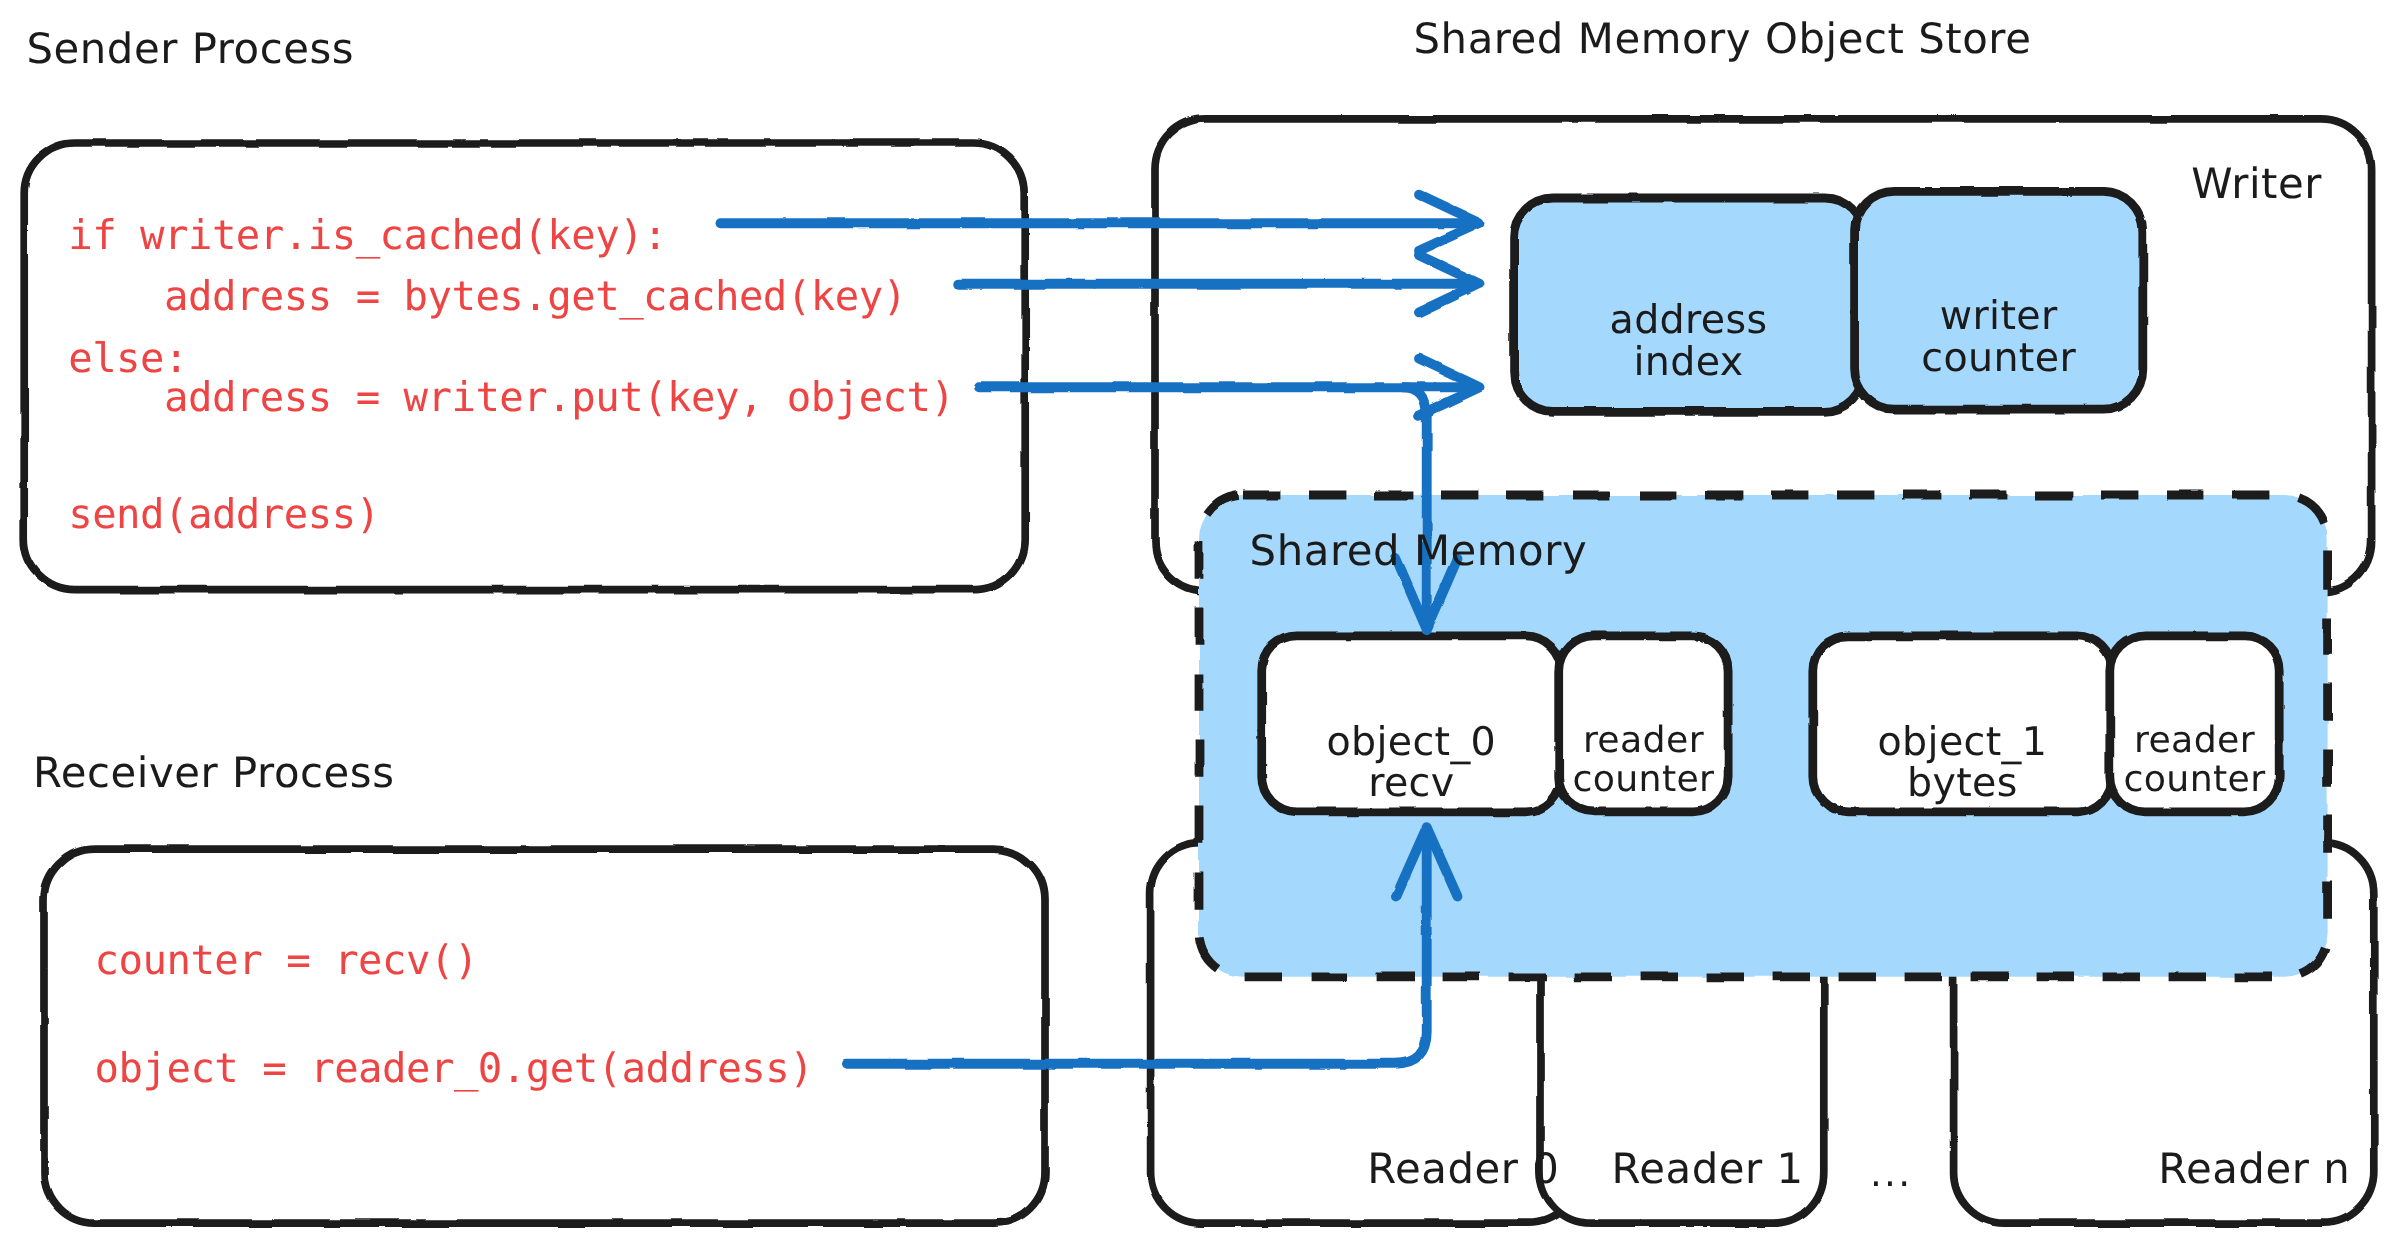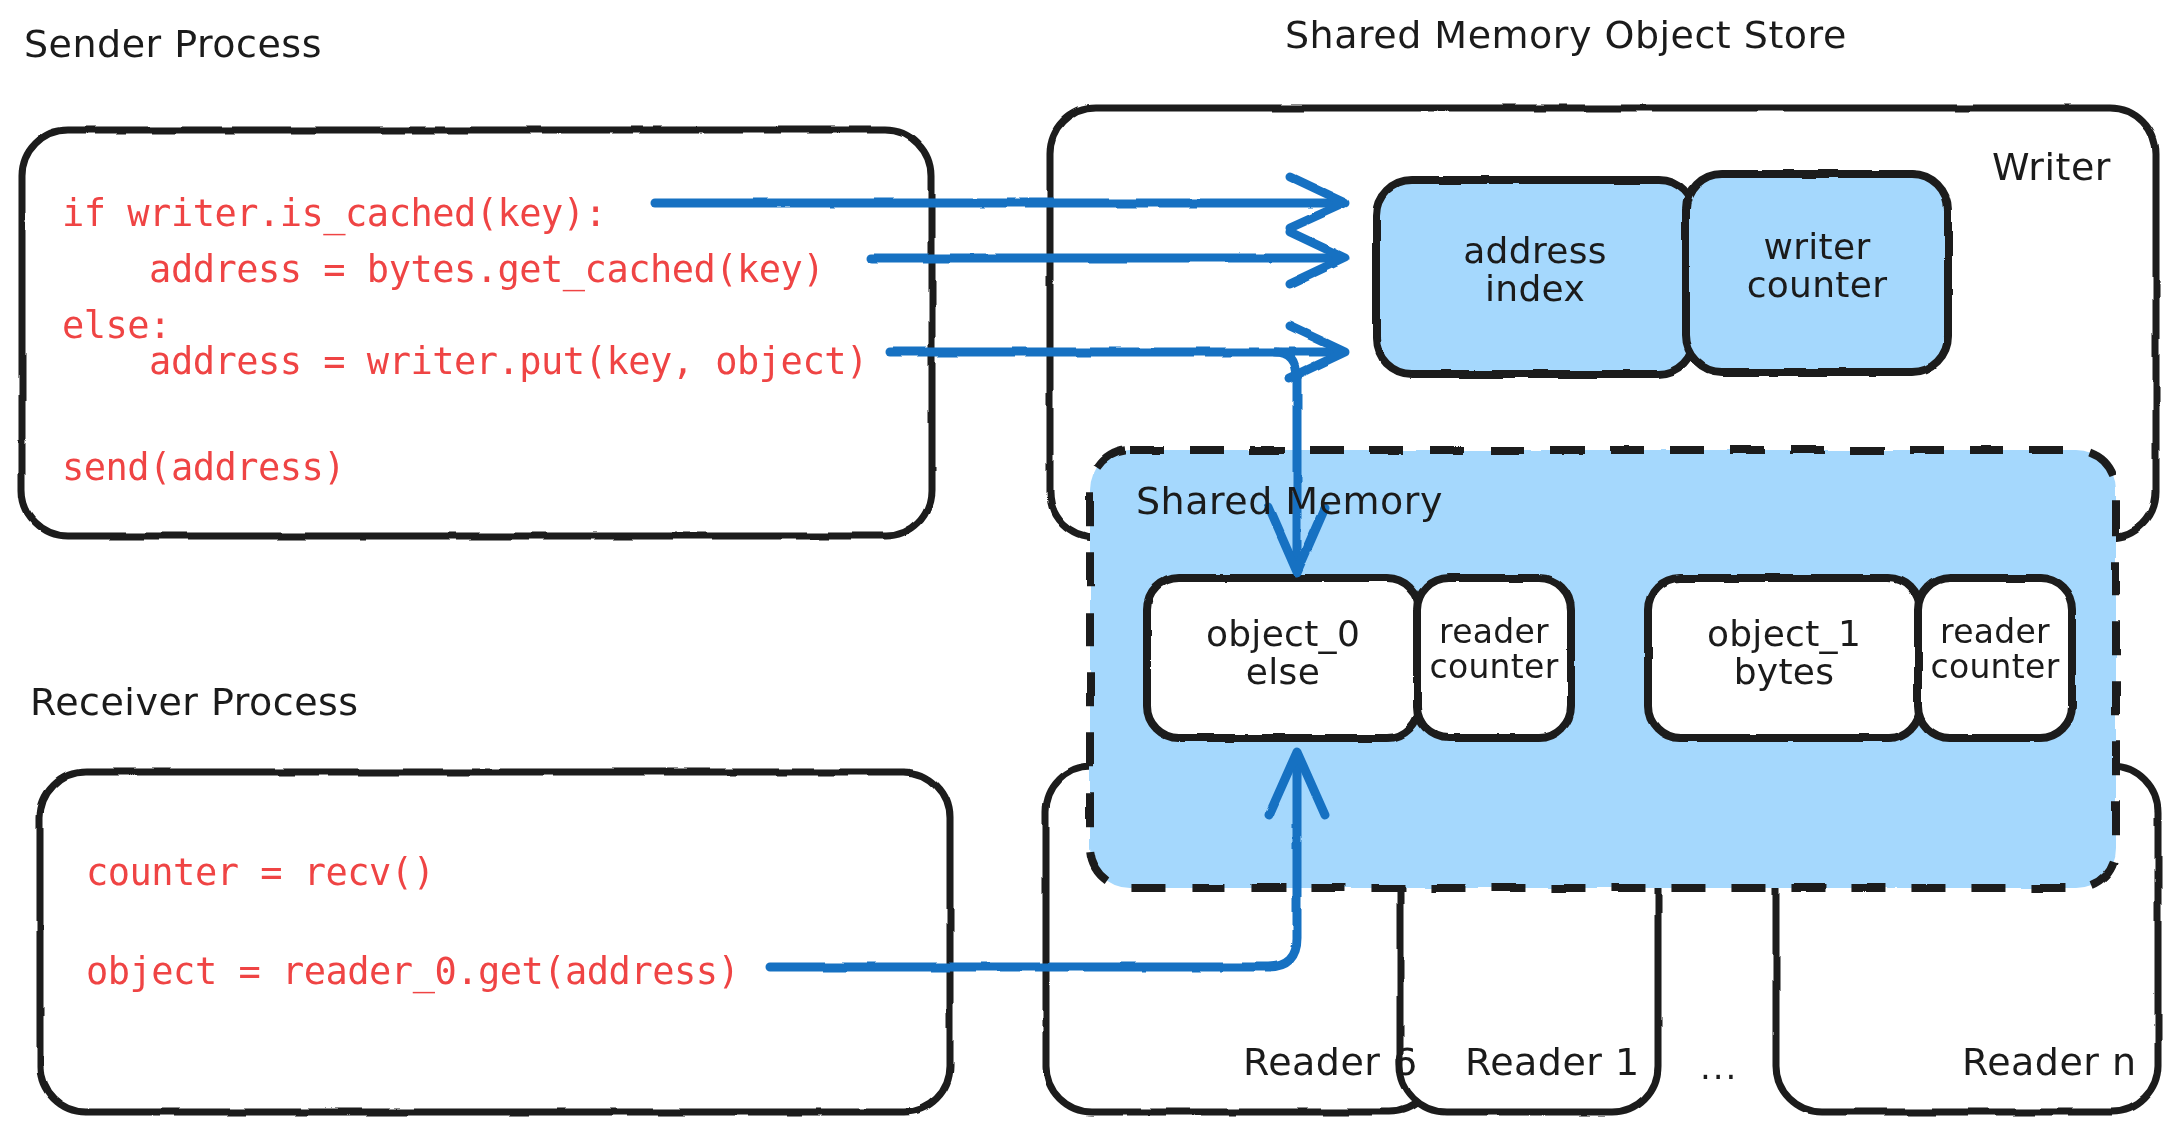--- a/index.html
+++ b/index.html
@@ -33,20 +33,21 @@
     line-height: 1.05;
   }
   .title {
     font-size: 38px;
     letter-spacing: 0.5px;
   }
   .boxlbl {
     font-size: 36px;
     text-align: center;
     letter-spacing: 0.3px;
+    margin-top: 41px;
   }
   .code {
     position: absolute;
     font-family: "DejaVu Sans Mono", monospace;
     font-size: 37px;
     color: #ef4444;
     white-space: pre;
     line-height: 1.52;
     letter-spacing: -0.5px;
   }
@@ -136,26 +137,26 @@
   <div class="lbl title" style="left:1992px; top:148px;">Writer</div>
 
   <div class="lbl boxlbl" style="left:1376px; top:232px; width:318px;">address
 index</div>
   <div class="lbl boxlbl" style="left:1686px; top:228px; width:262px;">writer
 counter</div>
 
   <div class="lbl title" style="left:1136px; top:482px;">Shared Memory</div>
 
   <div class="lbl boxlbl" style="left:1147px; top:615px; width:272px;">object_0
-else</div>
+recv</div>
   <div class="lbl boxlbl" style="left:1407px; top:615px; width:174px; font-size:33px;">reader
 counter</div>
   <div class="lbl boxlbl" style="left:1648px; top:615px; width:272px;">object_1
 bytes</div>
   <div class="lbl boxlbl" style="left:1908px; top:615px; width:174px; font-size:33px;">reader
 counter</div>
 
-  <div class="lbl title" style="left:1243px; top:1043px;">Reader 6</div>
+  <div class="lbl title" style="left:1243px; top:1043px;">Reader 0</div>
   <div class="lbl title" style="left:1465px; top:1043px;">Reader 1</div>
   <div class="lbl title ellipsis" style="left:1700px; top:1050px;">...</div>
   <div class="lbl title" style="left:1962px; top:1043px;">Reader n</div>
 
 </div>
 
 </body></html>

